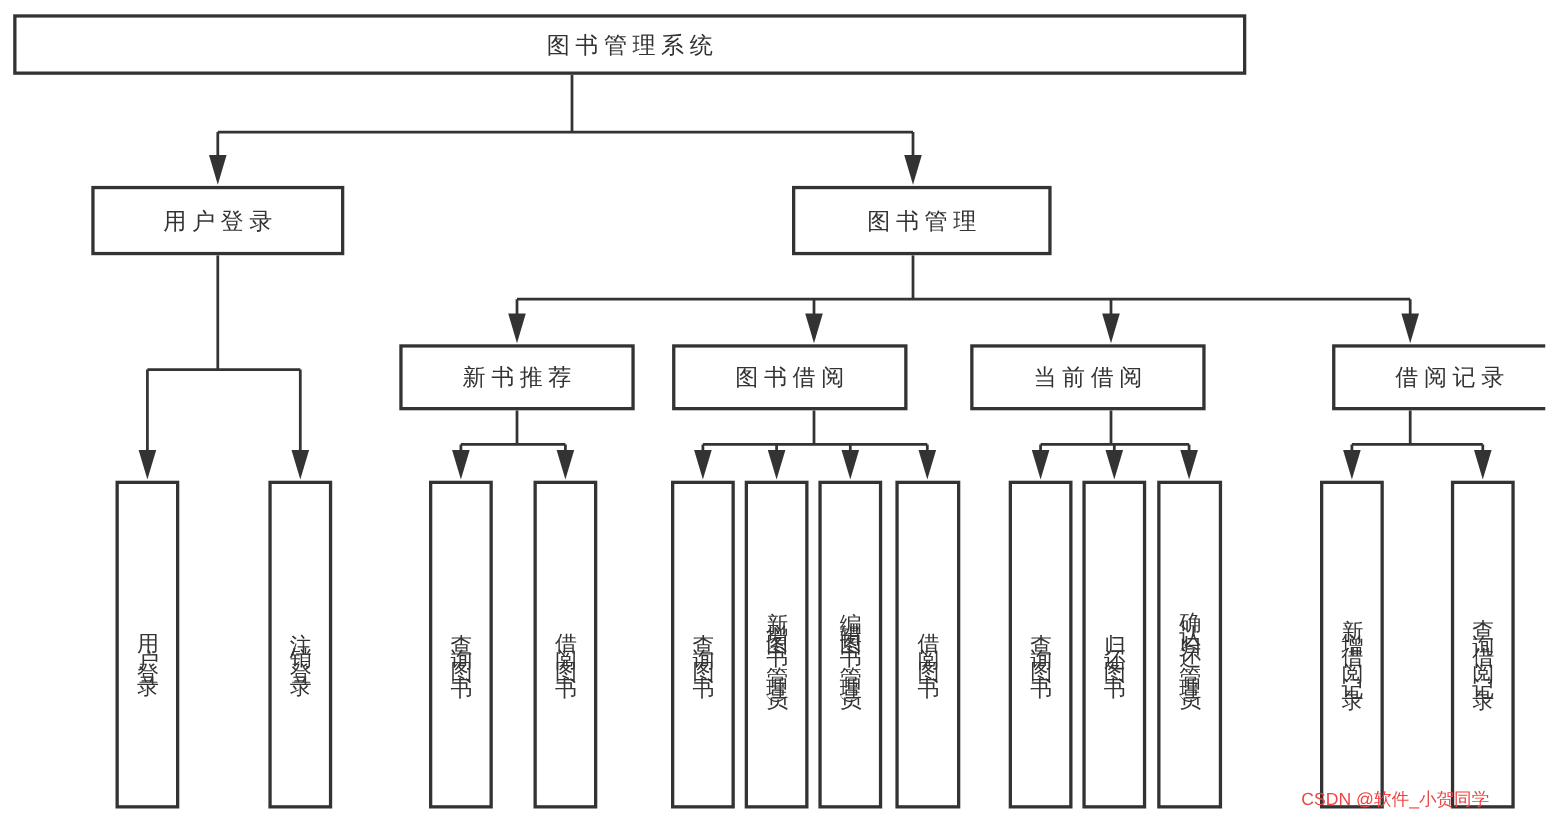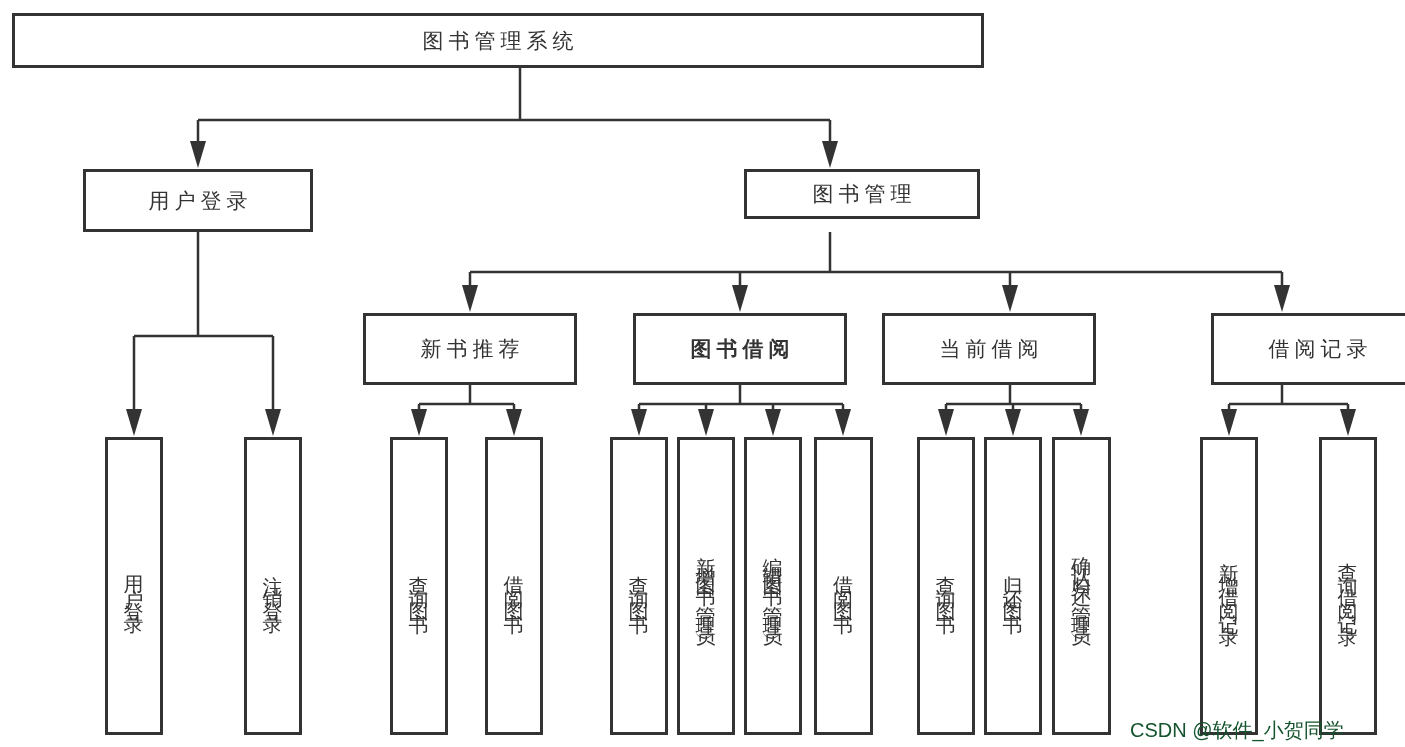--- a/index.html
+++ b/index.html
@@ -32,26 +32,26 @@
     justify-content: center;
     color: #333333;
   }
   .hlabel {
     font-size: 21px;
     letter-spacing: 5px;
     text-indent: 5px;
     white-space: nowrap;
     color: #333333;
   }
-  .root  { left: 12px;  top: 13px;  width: 972px; height: 55px; }
+  .root  { left: 12px;  top: 13px;  width: 1121px; height: 55px; }
   .lv2a  { left: 83px;  top: 169px; width: 230px;  height: 63px; }
-  .lv2b  { left: 744px; top: 169px; width: 236px;  height: 50px; }
-  .lv3   { top: 313px;  height: 72px; width: 214px; }
+  .lv2b  { left: 720px; top: 169px; width: 236px;  height: 63px; }
+  .lv3   { top: 313px;  height: 60px; width: 214px; }
   .p1 { left: 363px; }
-  .p2 { left: 633px; font-weight: bold; }
+  .p2 { left: 611px; }
   .p3 { left: 882px; }
   .p4 { left: 1175px; margin-left: 36px; }
   .leaf {
     top: 437px;
     height: 298px;
     width: 58px;
   }
   .vtext {
     writing-mode: vertical-rl;
     text-orientation: mixed;
@@ -70,24 +70,24 @@
   .f6  { left: 677px; }
   .f7  { left: 744px; }
   .f8  { left: 814px; width: 59px; }
   .f9  { left: 917px; }
   .f10 { left: 984px; }
   .f11 { left: 1052px; width: 59px; }
   .f12 { left: 1200px; }
   .f13 { left: 1319px; }
   .watermark {
     position: absolute;
-    left: 1130px;
+    left: 1183px;
     top: 717px;
-    font-size: 20px;
-    color: #14532d;
+    font-size: 16px;
+    color: #ef4444;
     white-space: nowrap;
   }
 </style>
 </head>
 <body>
 
 <div id="canvas">
 
   <svg id="wires" viewBox="0 0 1405 747" xmlns="http://www.w3.org/2000/svg">
     <g stroke="#333333" stroke-width="2.5" fill="none">

